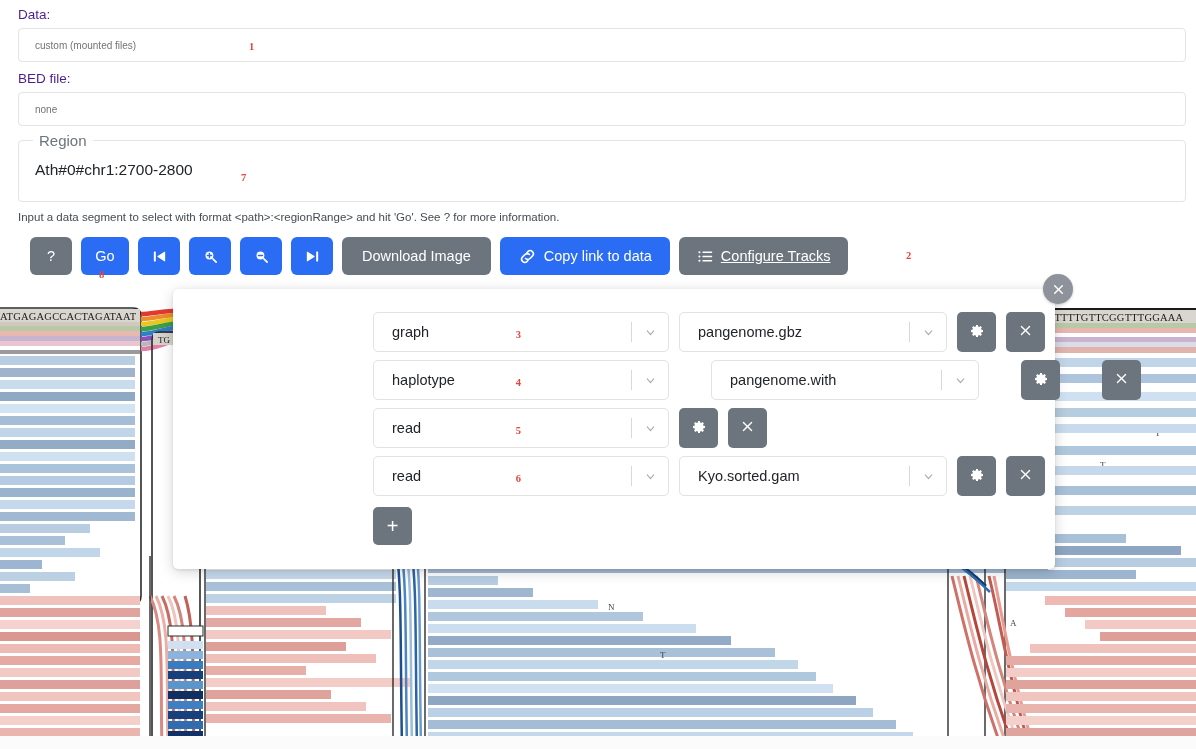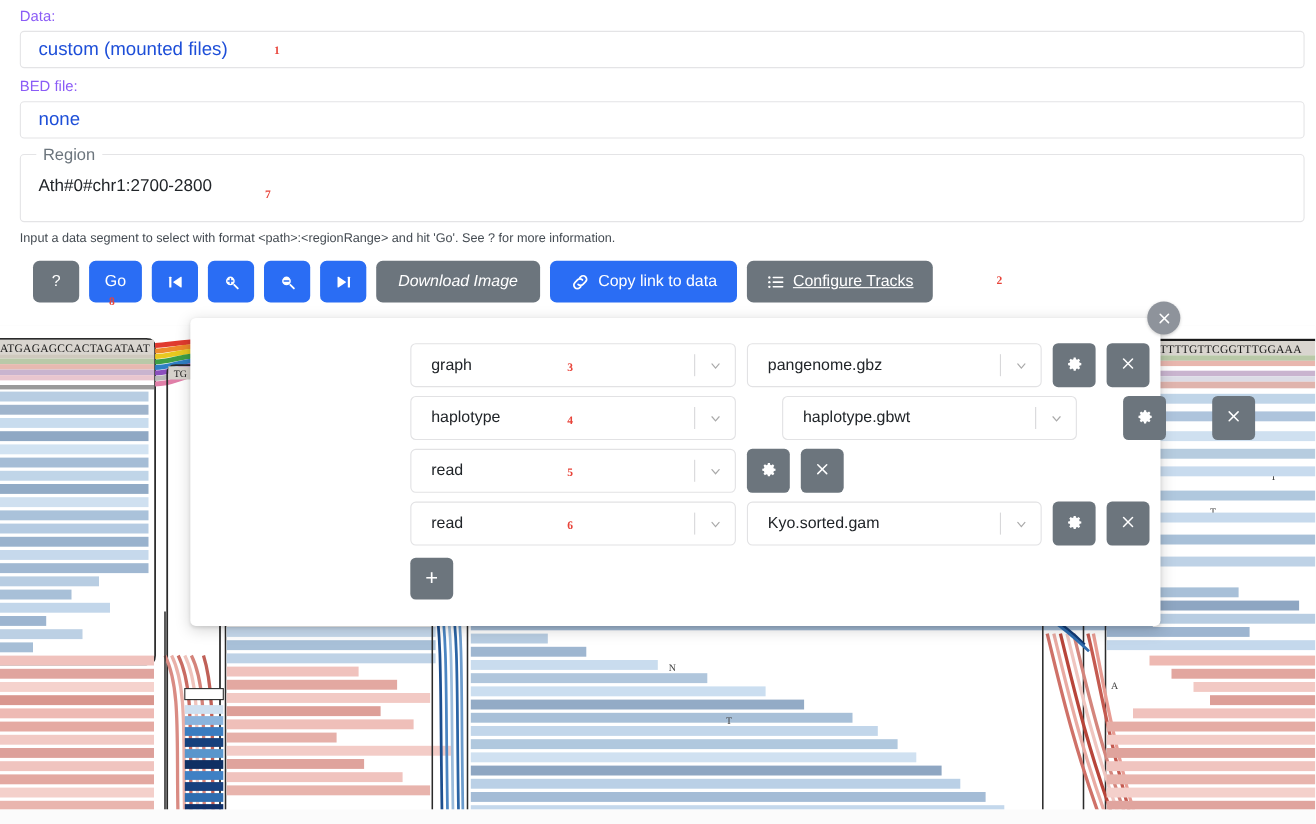--- a/index.html
+++ b/index.html
@@ -11,36 +11,36 @@
     background: #ffffff;
     font-family: "Liberation Sans", sans-serif;
     -webkit-font-smoothing: antialiased;
   }
   #app { position: relative; width: 1196px; height: 749px; }
 
   
   .form-area { position: absolute; left: 0; top: 0; width: 1196px; padding: 0; }
 
   .field-label {
-    font-size: 13.5px; color: #8b5cf6; line-height: 1;
+    font-size: 13.5px; color: #4c1d95; line-height: 1;
     padding-left: 18px; display: block; text-align: right;
   }
   .lbl-data { position: absolute; left: 0; top: 8px; }
   .lbl-bed  { position: absolute; left: 0; top: 72px; }
 
   .text-input {
     position: absolute;
     height: 34px;
     border: 1px solid #e4e4e6;
     border-radius: 4px;
     background: #fff;
     display: flex; align-items: center;
     padding-left: 16px;
-    font-size: 17px;
-    color: #1d4ed8;
+    font-size: 10px;
+    color: #737373;
   }
   .inp-data { left: 18px; top: 28px; width: 1168px; }
   .inp-bed  { left: 18px; top: 92px; width: 1168px; }
 
   
   .region-box {
     position: absolute; left: 18px; top: 140px;
     width: 1168px; height: 62px;
     border: 1px solid #e4e4e6;
     border-radius: 4px;
@@ -465,21 +465,21 @@
 
     <button class="btn btn-blue btn-sq">
       <span>
         <svg width="17" height="17" viewBox="0 0 24 24" fill="#fff">
           <path d="M4 5.8v12.4a.7.7 0 0 0 1.1.58l9.5-6.18a.7.7 0 0 0 0-1.18L5.1 5.22A.7.7 0 0 0 4 5.8z"></path>
           <rect x="17.2" y="5" width="2.8" height="14" rx="0.6"></rect>
         </svg>
       </span>
     </button>
 
-    <button class="btn btn-gray" style="padding:12px 20px;font-style:italic;">
+    <button class="btn btn-gray" style="padding:12px 20px;">
       <span>Download Image</span>
     </button>
 
     <button class="btn btn-blue" style="padding:0 18px;">
       <span>
         <svg width="19" height="19" viewBox="0 0 24 24" fill="none" stroke="#fff" stroke-width="2" stroke-linecap="round">
           <path d="M9.5 14.5a4 4 0 0 0 5.66 0l3-3a4 4 0 0 0-5.66-5.66l-1.1 1.1"></path>
           <path d="M14.5 9.5a4 4 0 0 0-5.66 0l-3 3a4 4 0 0 0 5.66 5.66l1.1-1.1"></path>
         </svg>
       </span>
@@ -552,21 +552,21 @@
         <span class="sel-text">haplotype</span>
         <span class="marker" style="position:relative;left:-110px;top:2px;">4</span>
         <span class="sel-divider"></span>
         <span class="sel-chevron">
           <svg width="13" height="13" viewBox="0 0 24 24" fill="none" stroke="#aaa" stroke-width="2" stroke-linecap="round">
               <polyline points="6,9 12,16 18,9"></polyline>
             </svg>
         </span>
       </div>
       <div class="select-box sel-file">
-        <span class="sel-text">haplotype.gbwt</span>
+        <span class="sel-text">pangenome.with</span>
         <span class="sel-divider"></span>
         <span class="sel-chevron">
           <svg width="13" height="13" viewBox="0 0 24 24" fill="none" stroke="#aaa" stroke-width="2" stroke-linecap="round">
               <polyline points="6,9 12,16 18,9"></polyline>
             </svg>
         </span>
       </div>
       <button class="icon-btn">
         <span>
           <svg width="16" height="16" viewBox="0 0 24 24" fill="#fff">

